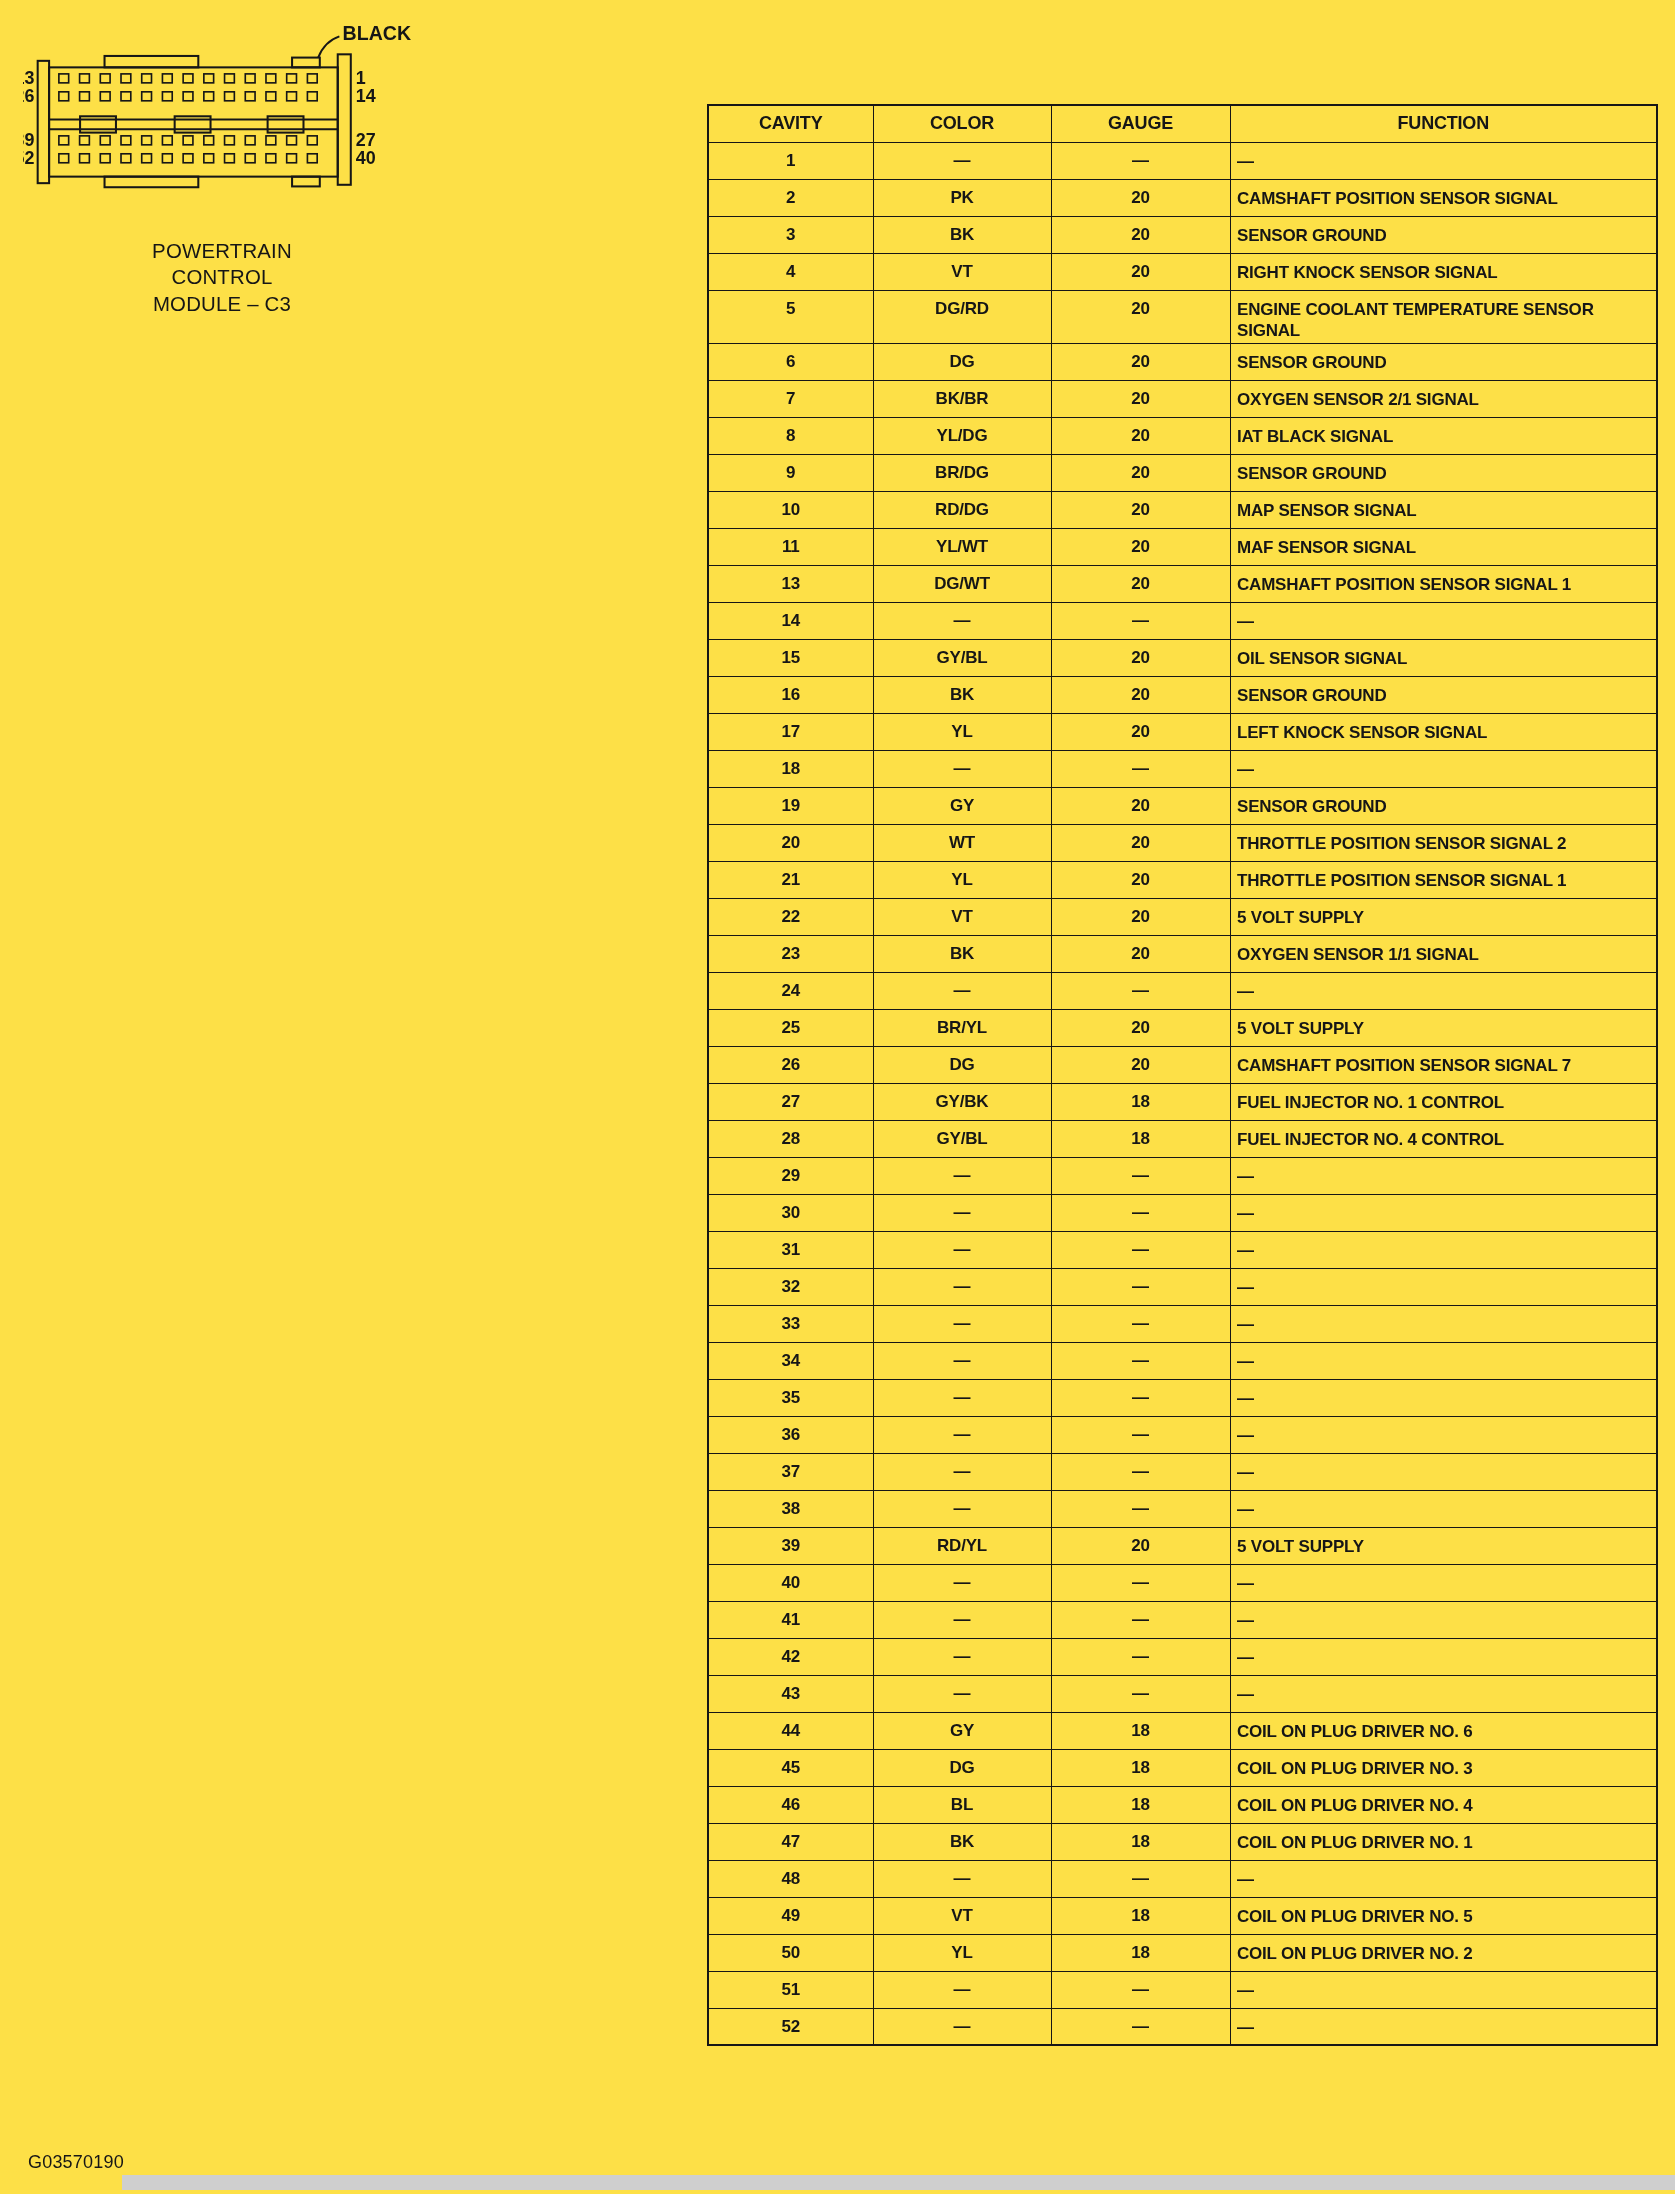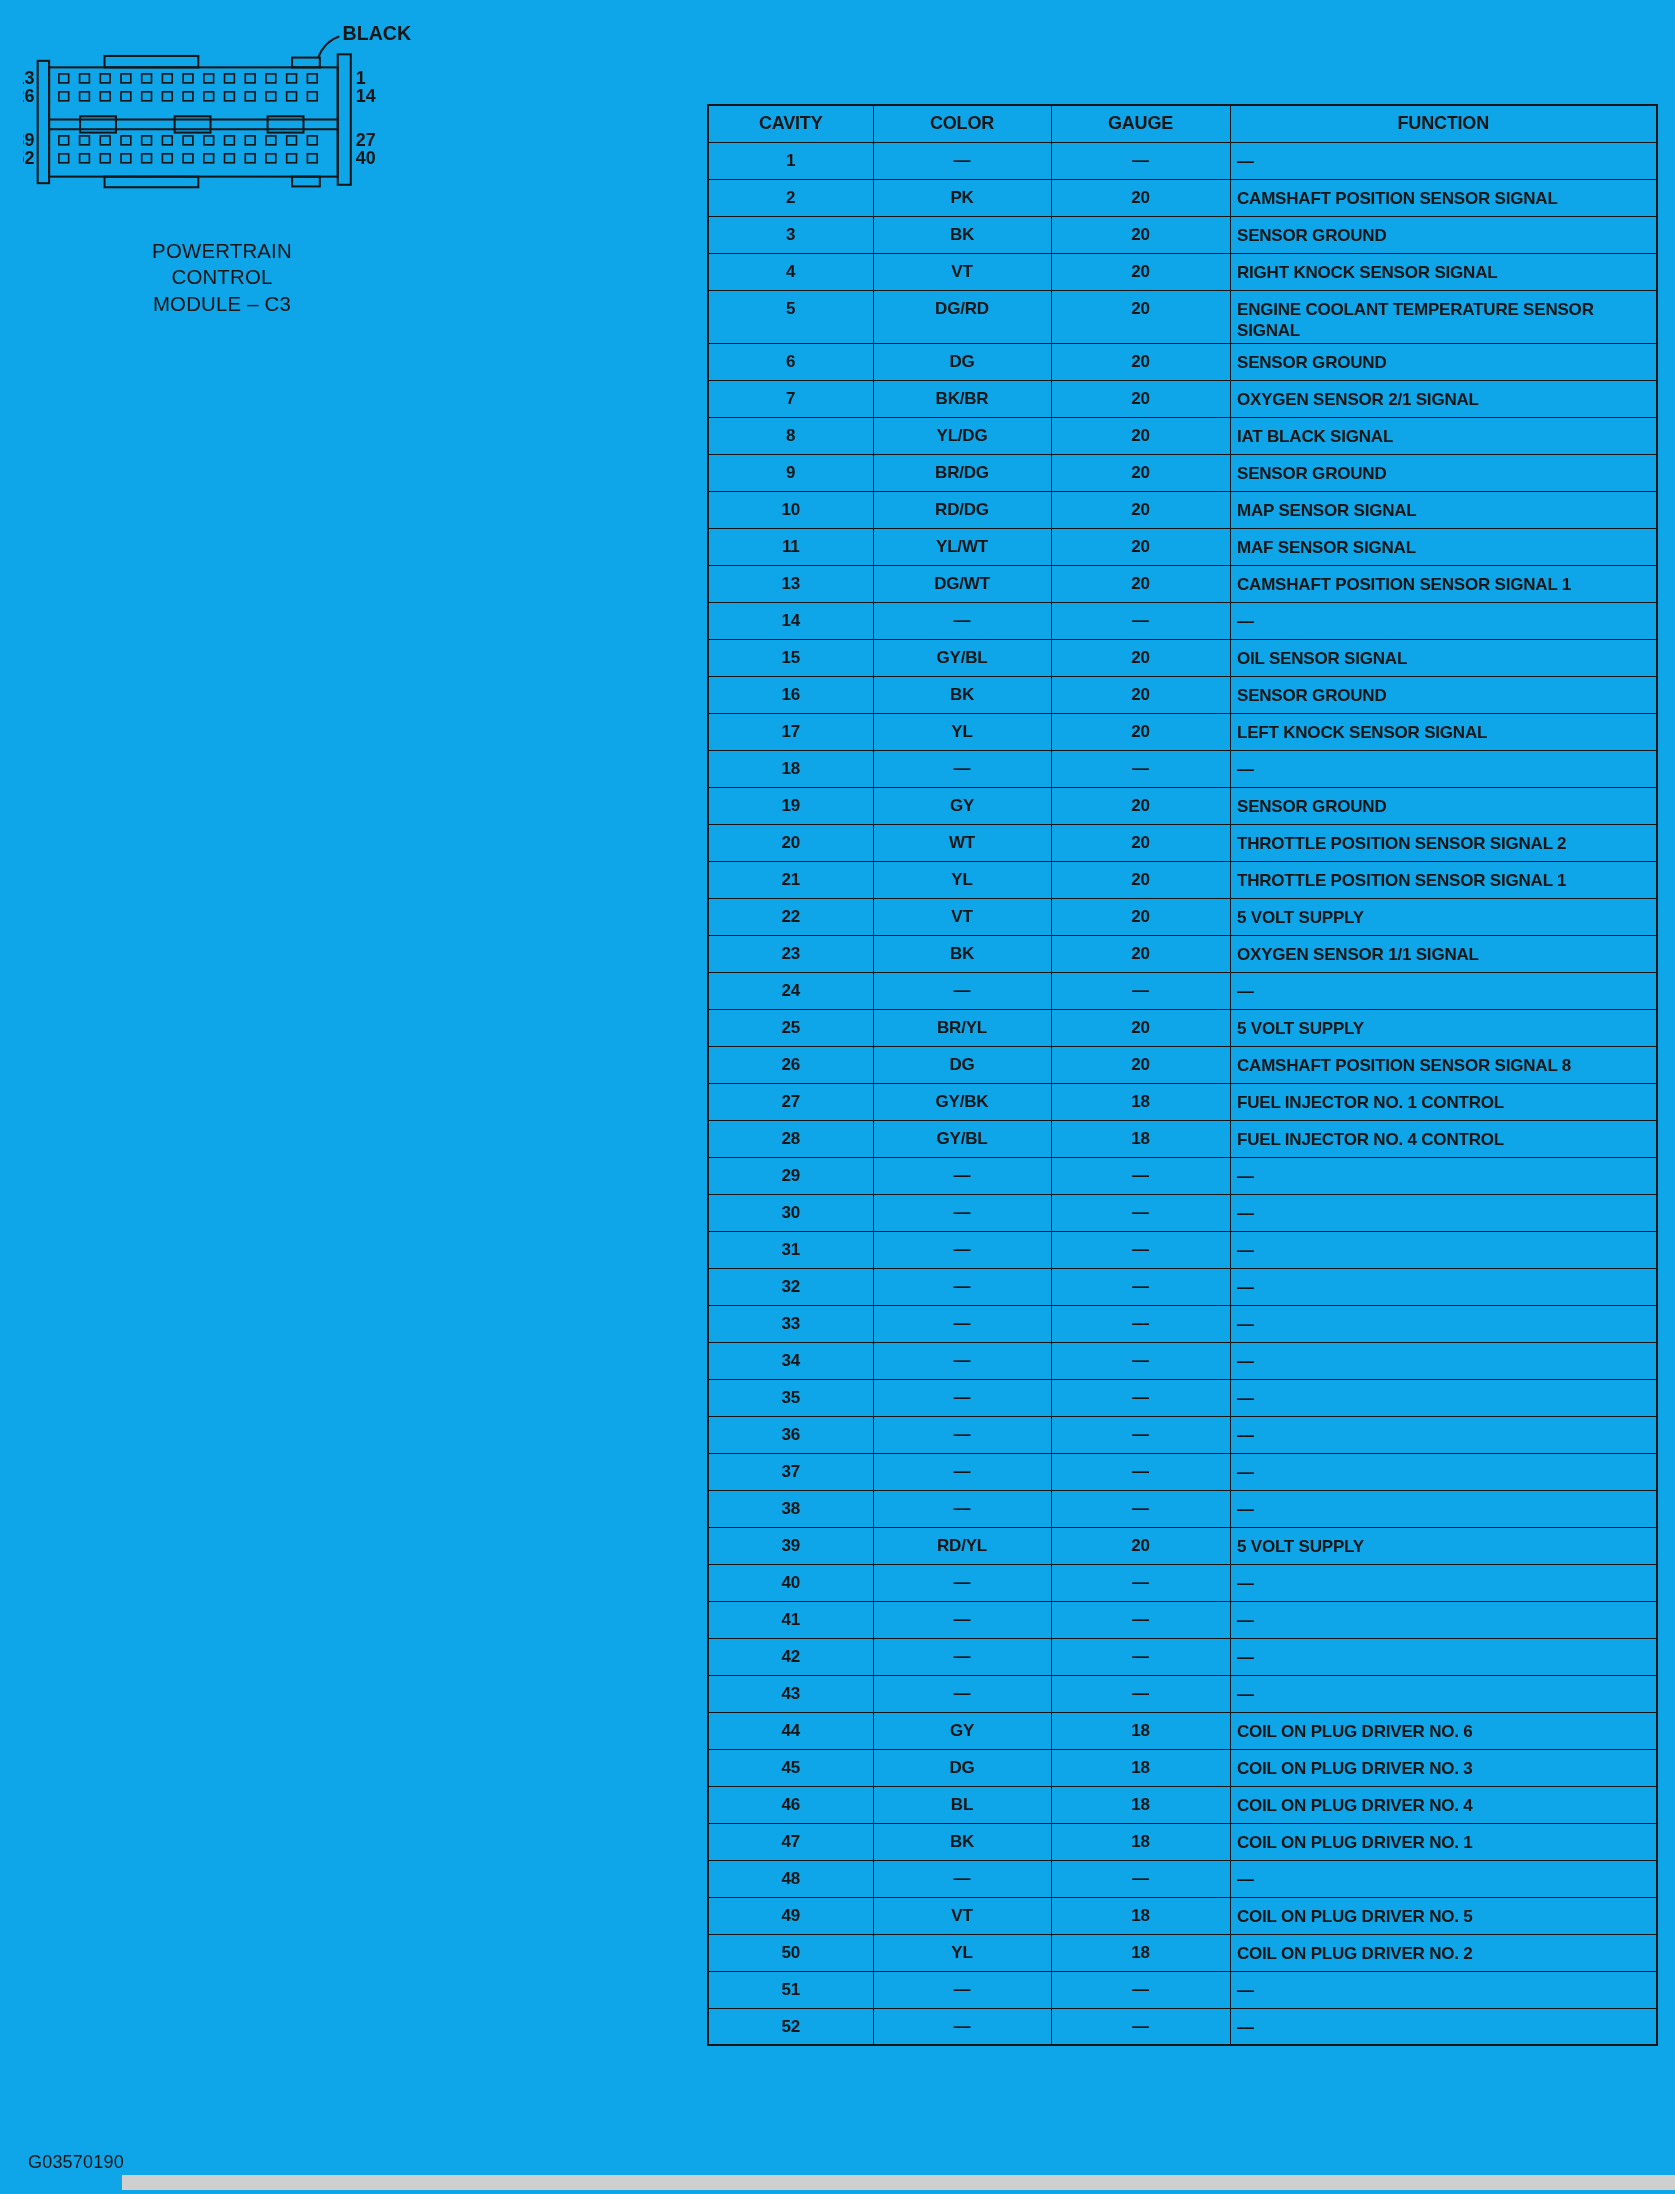--- a/index.html
+++ b/index.html
@@ -1,18 +1,18 @@
 <!DOCTYPE html>
 <html style="font-size:13px"><head>
 <meta charset="utf-8">
 <style>
   * { margin:0; padding:0; box-sizing:border-box; }
   html,body { background:#ffffff; }
   body { font-family:"Liberation Sans", sans-serif; color:#161616; }
-  .page { position:relative; width:1675px; height:2194px; background:#0ea5e9; overflow:hidden; }
+  .page { position:relative; width:1675px; height:2194px; background:#fde047; overflow:hidden; }
 
   
   .figure { position:absolute; left:23px; top:19.5px; width:424px; }
   .figure svg { display:block; }
   .module-label { position:absolute; left:77px; top:218px; width:244px; text-align:center;
                   font-size:20.4px; font-weight:400; line-height:1.32; letter-spacing:0.2px; }
 
   
   table.pinout { position:absolute; left:707px; top:104px; width:948px;
                  border-collapse:collapse; table-layout:fixed;
@@ -286,21 +286,21 @@
         <tr>
           <td class="col0">25</td>
           <td class="col1">BR/YL</td>
           <td class="col2">20</td>
           <td class="col3">5 VOLT SUPPLY</td>
         </tr>
         <tr>
           <td class="col0">26</td>
           <td class="col1">DG</td>
           <td class="col2">20</td>
-          <td class="col3">CAMSHAFT POSITION SENSOR SIGNAL 8</td>
+          <td class="col3">CAMSHAFT POSITION SENSOR SIGNAL 7</td>
         </tr>
         <tr>
           <td class="col0">27</td>
           <td class="col1">GY/BK</td>
           <td class="col2">18</td>
           <td class="col3">FUEL INJECTOR NO. 1 CONTROL</td>
         </tr>
         <tr>
           <td class="col0">28</td>
           <td class="col1">GY/BL</td>

